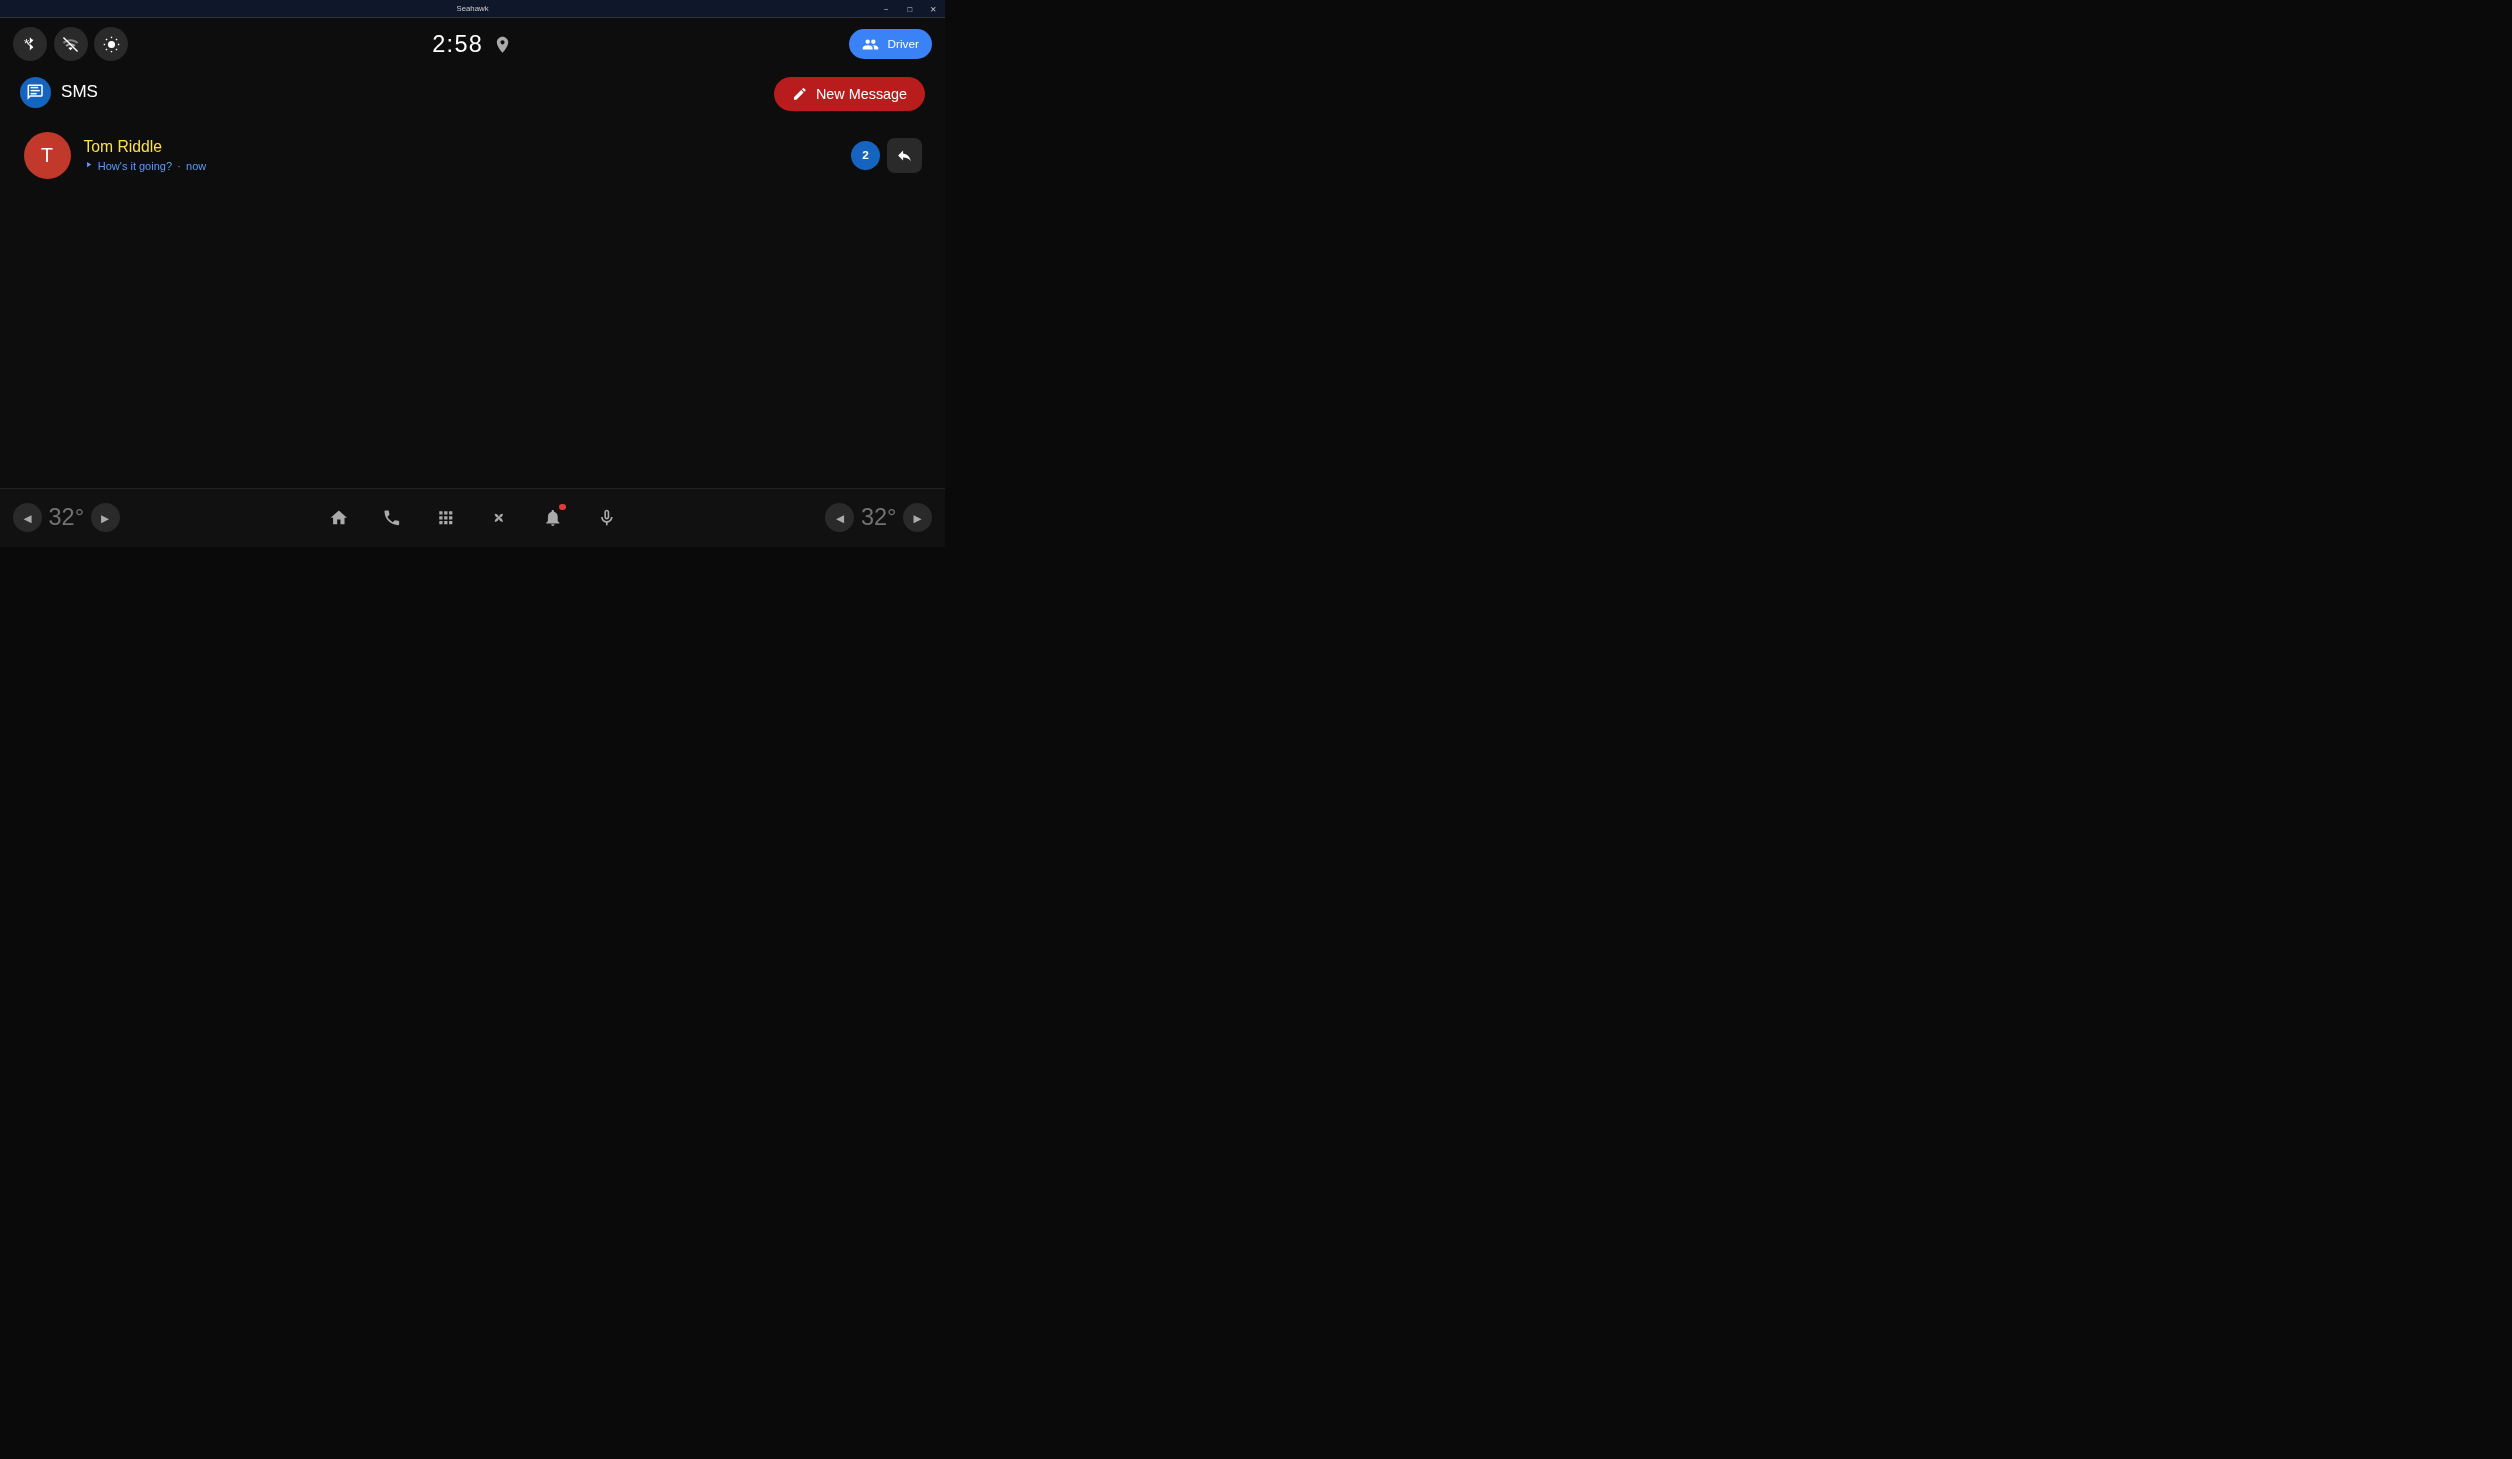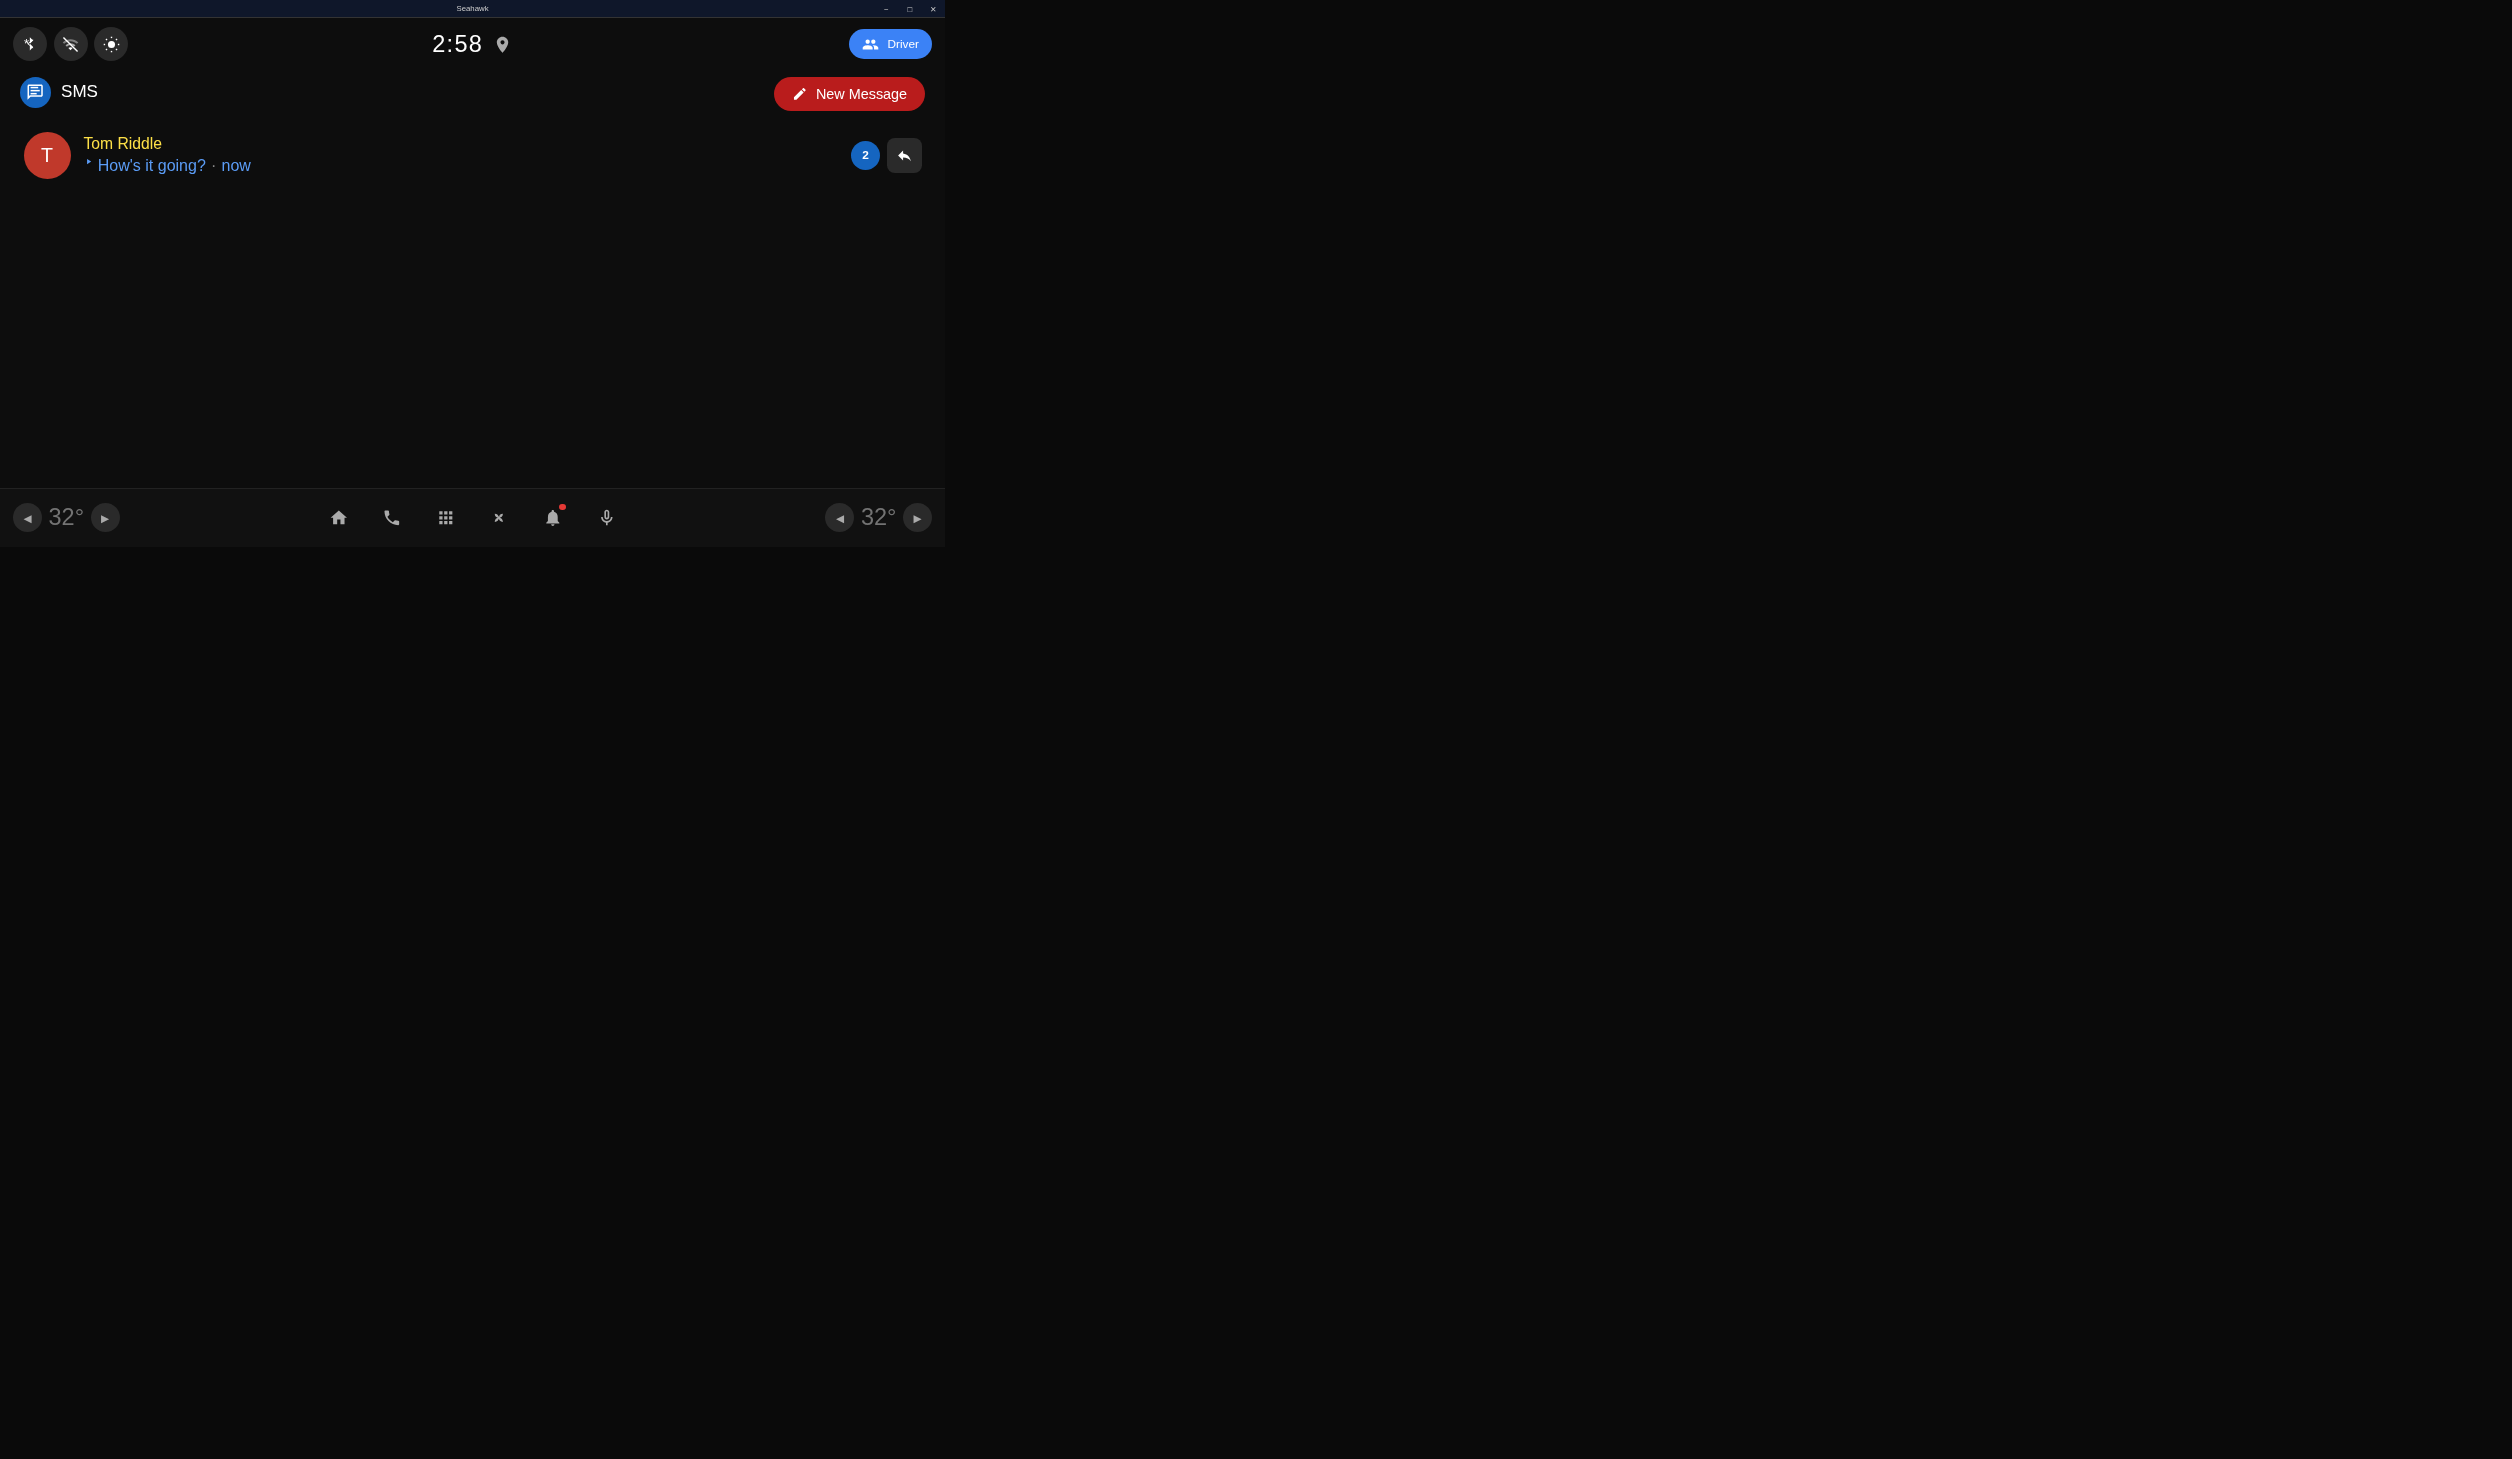--- a/index.html
+++ b/index.html
@@ -201,21 +201,21 @@
     }
 
     .contact-name {
       font-size: 15.7px;
       font-weight: 500;
       color: #fde047;
       margin-bottom: 3.9px;
     }
 
     .message-preview {
-      font-size: 16px;
+      font-size: 11px;
       color: #5b9cf6;
       display: flex;
       align-items: flex-start;
       gap: 5.2px;
     }
 
     .message-time {
       color: #5b9cf6;
     }
 

